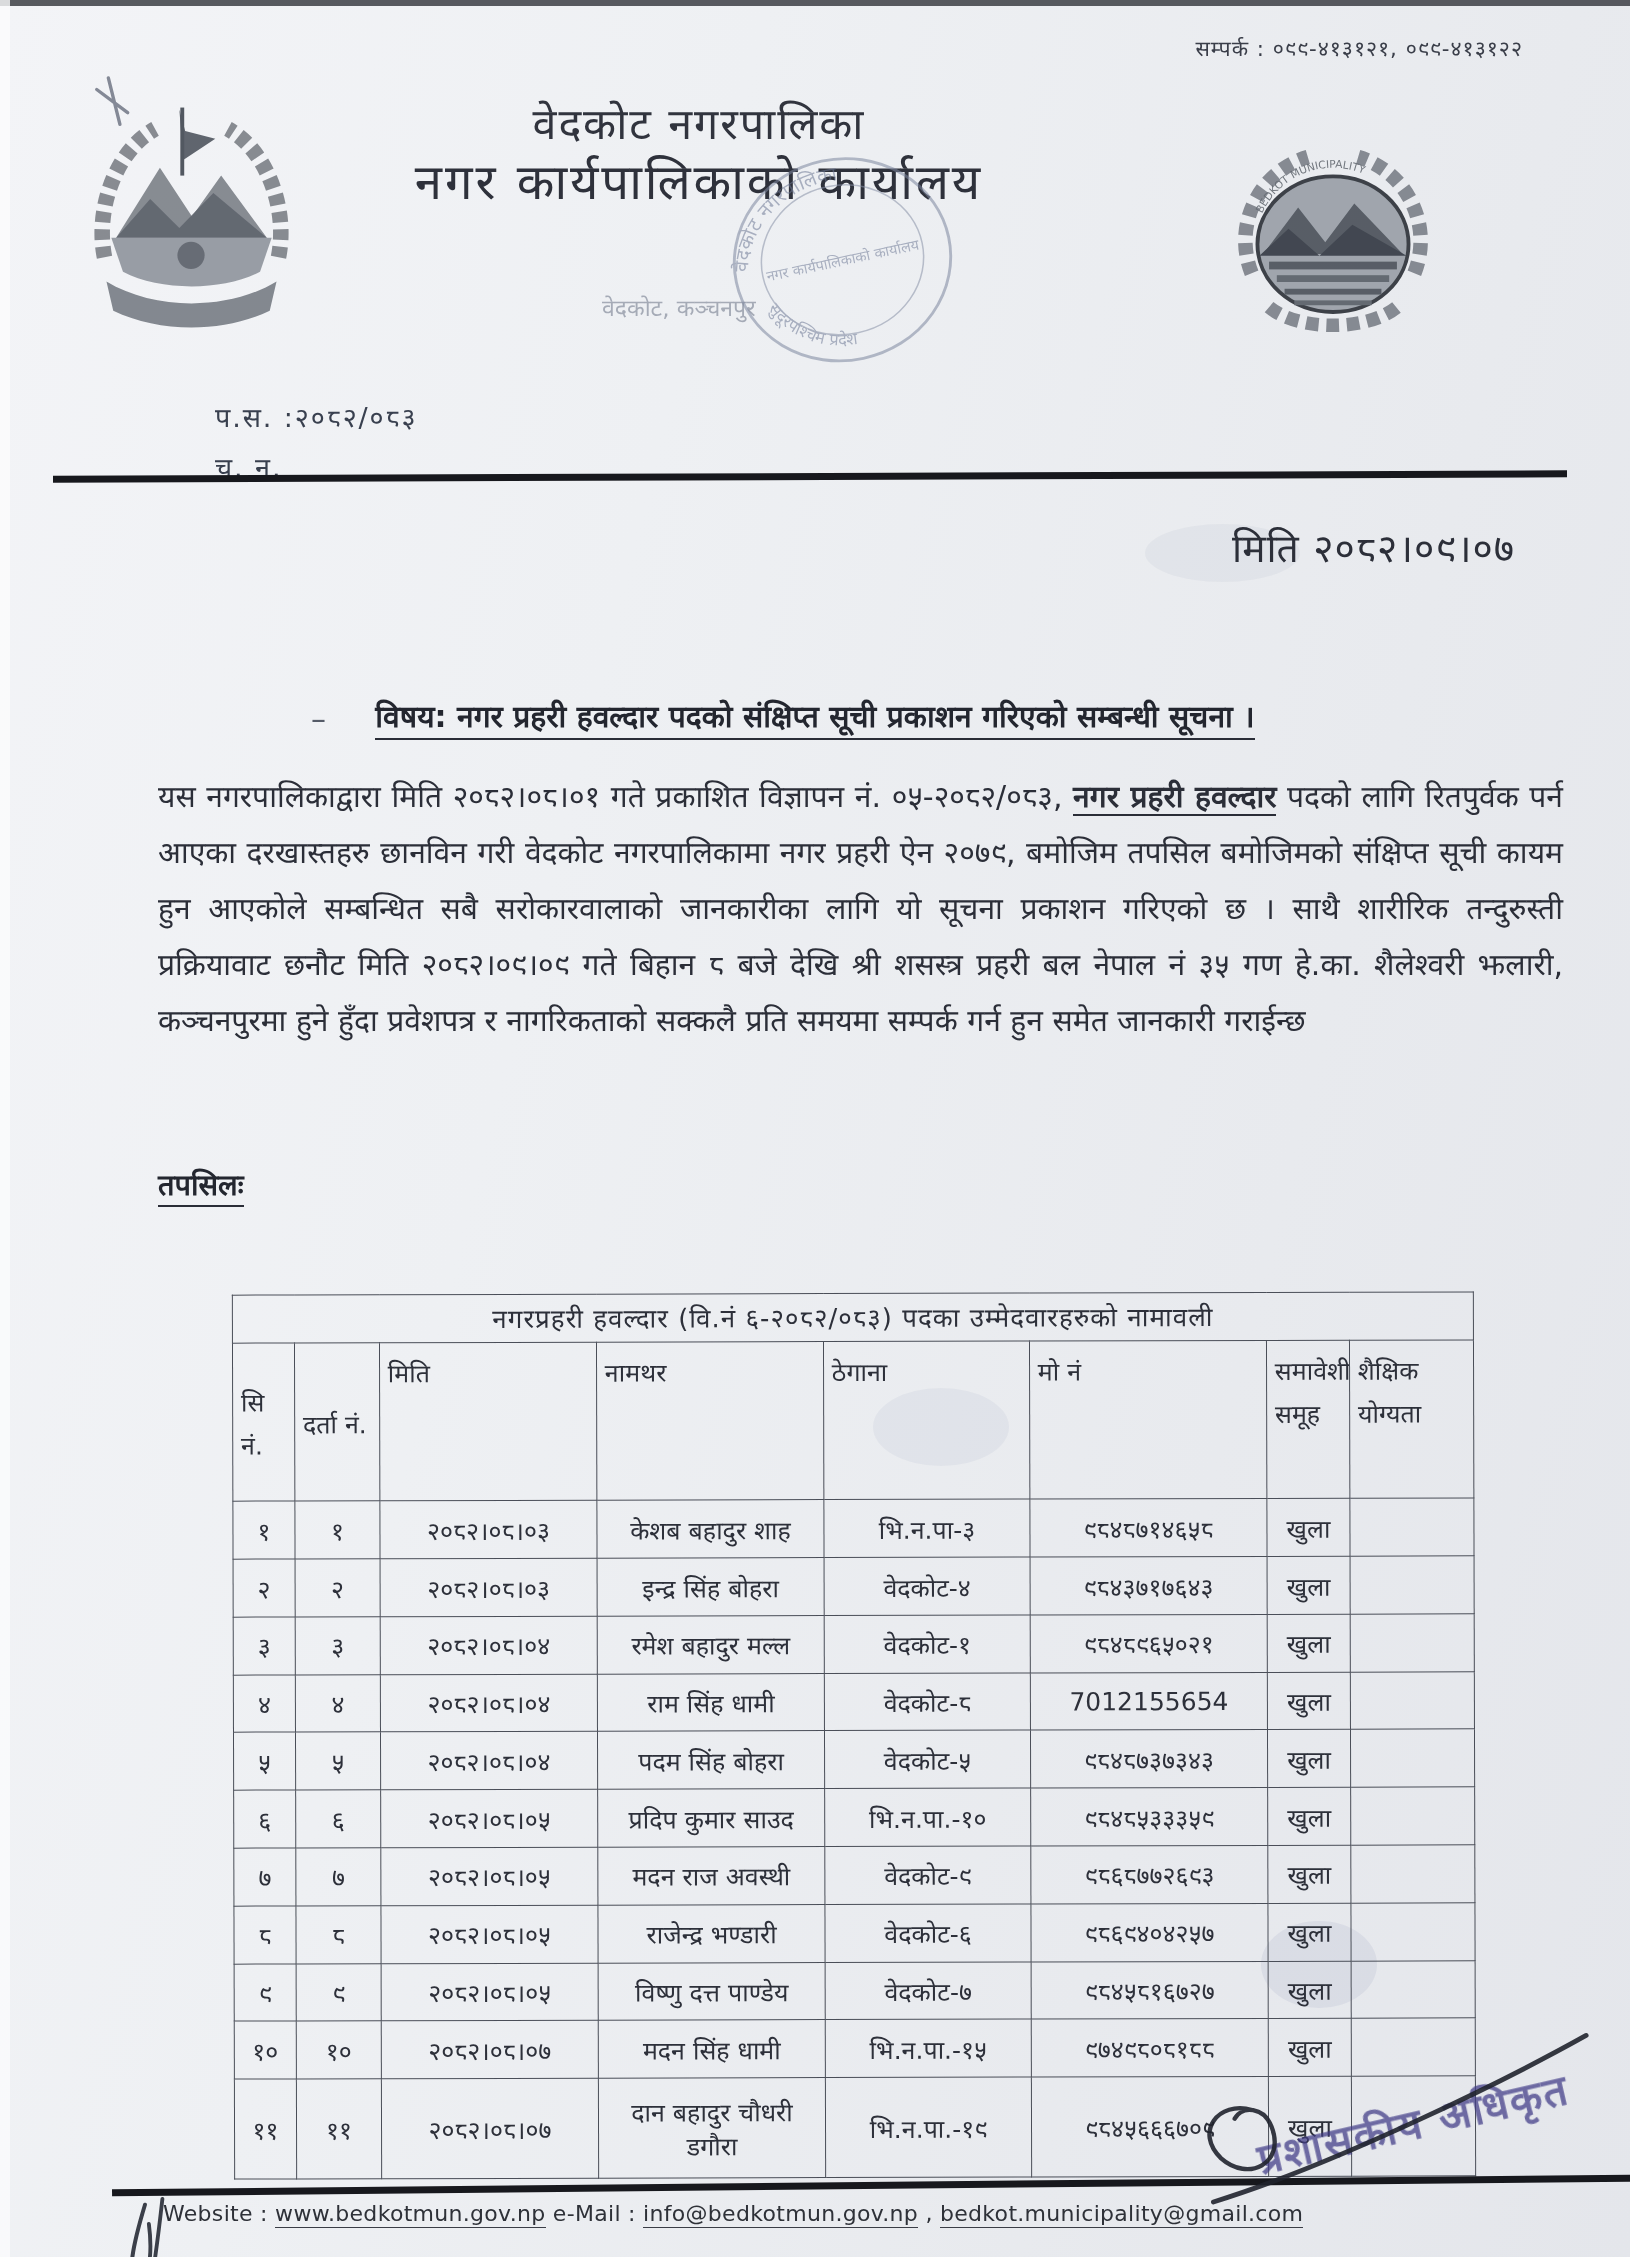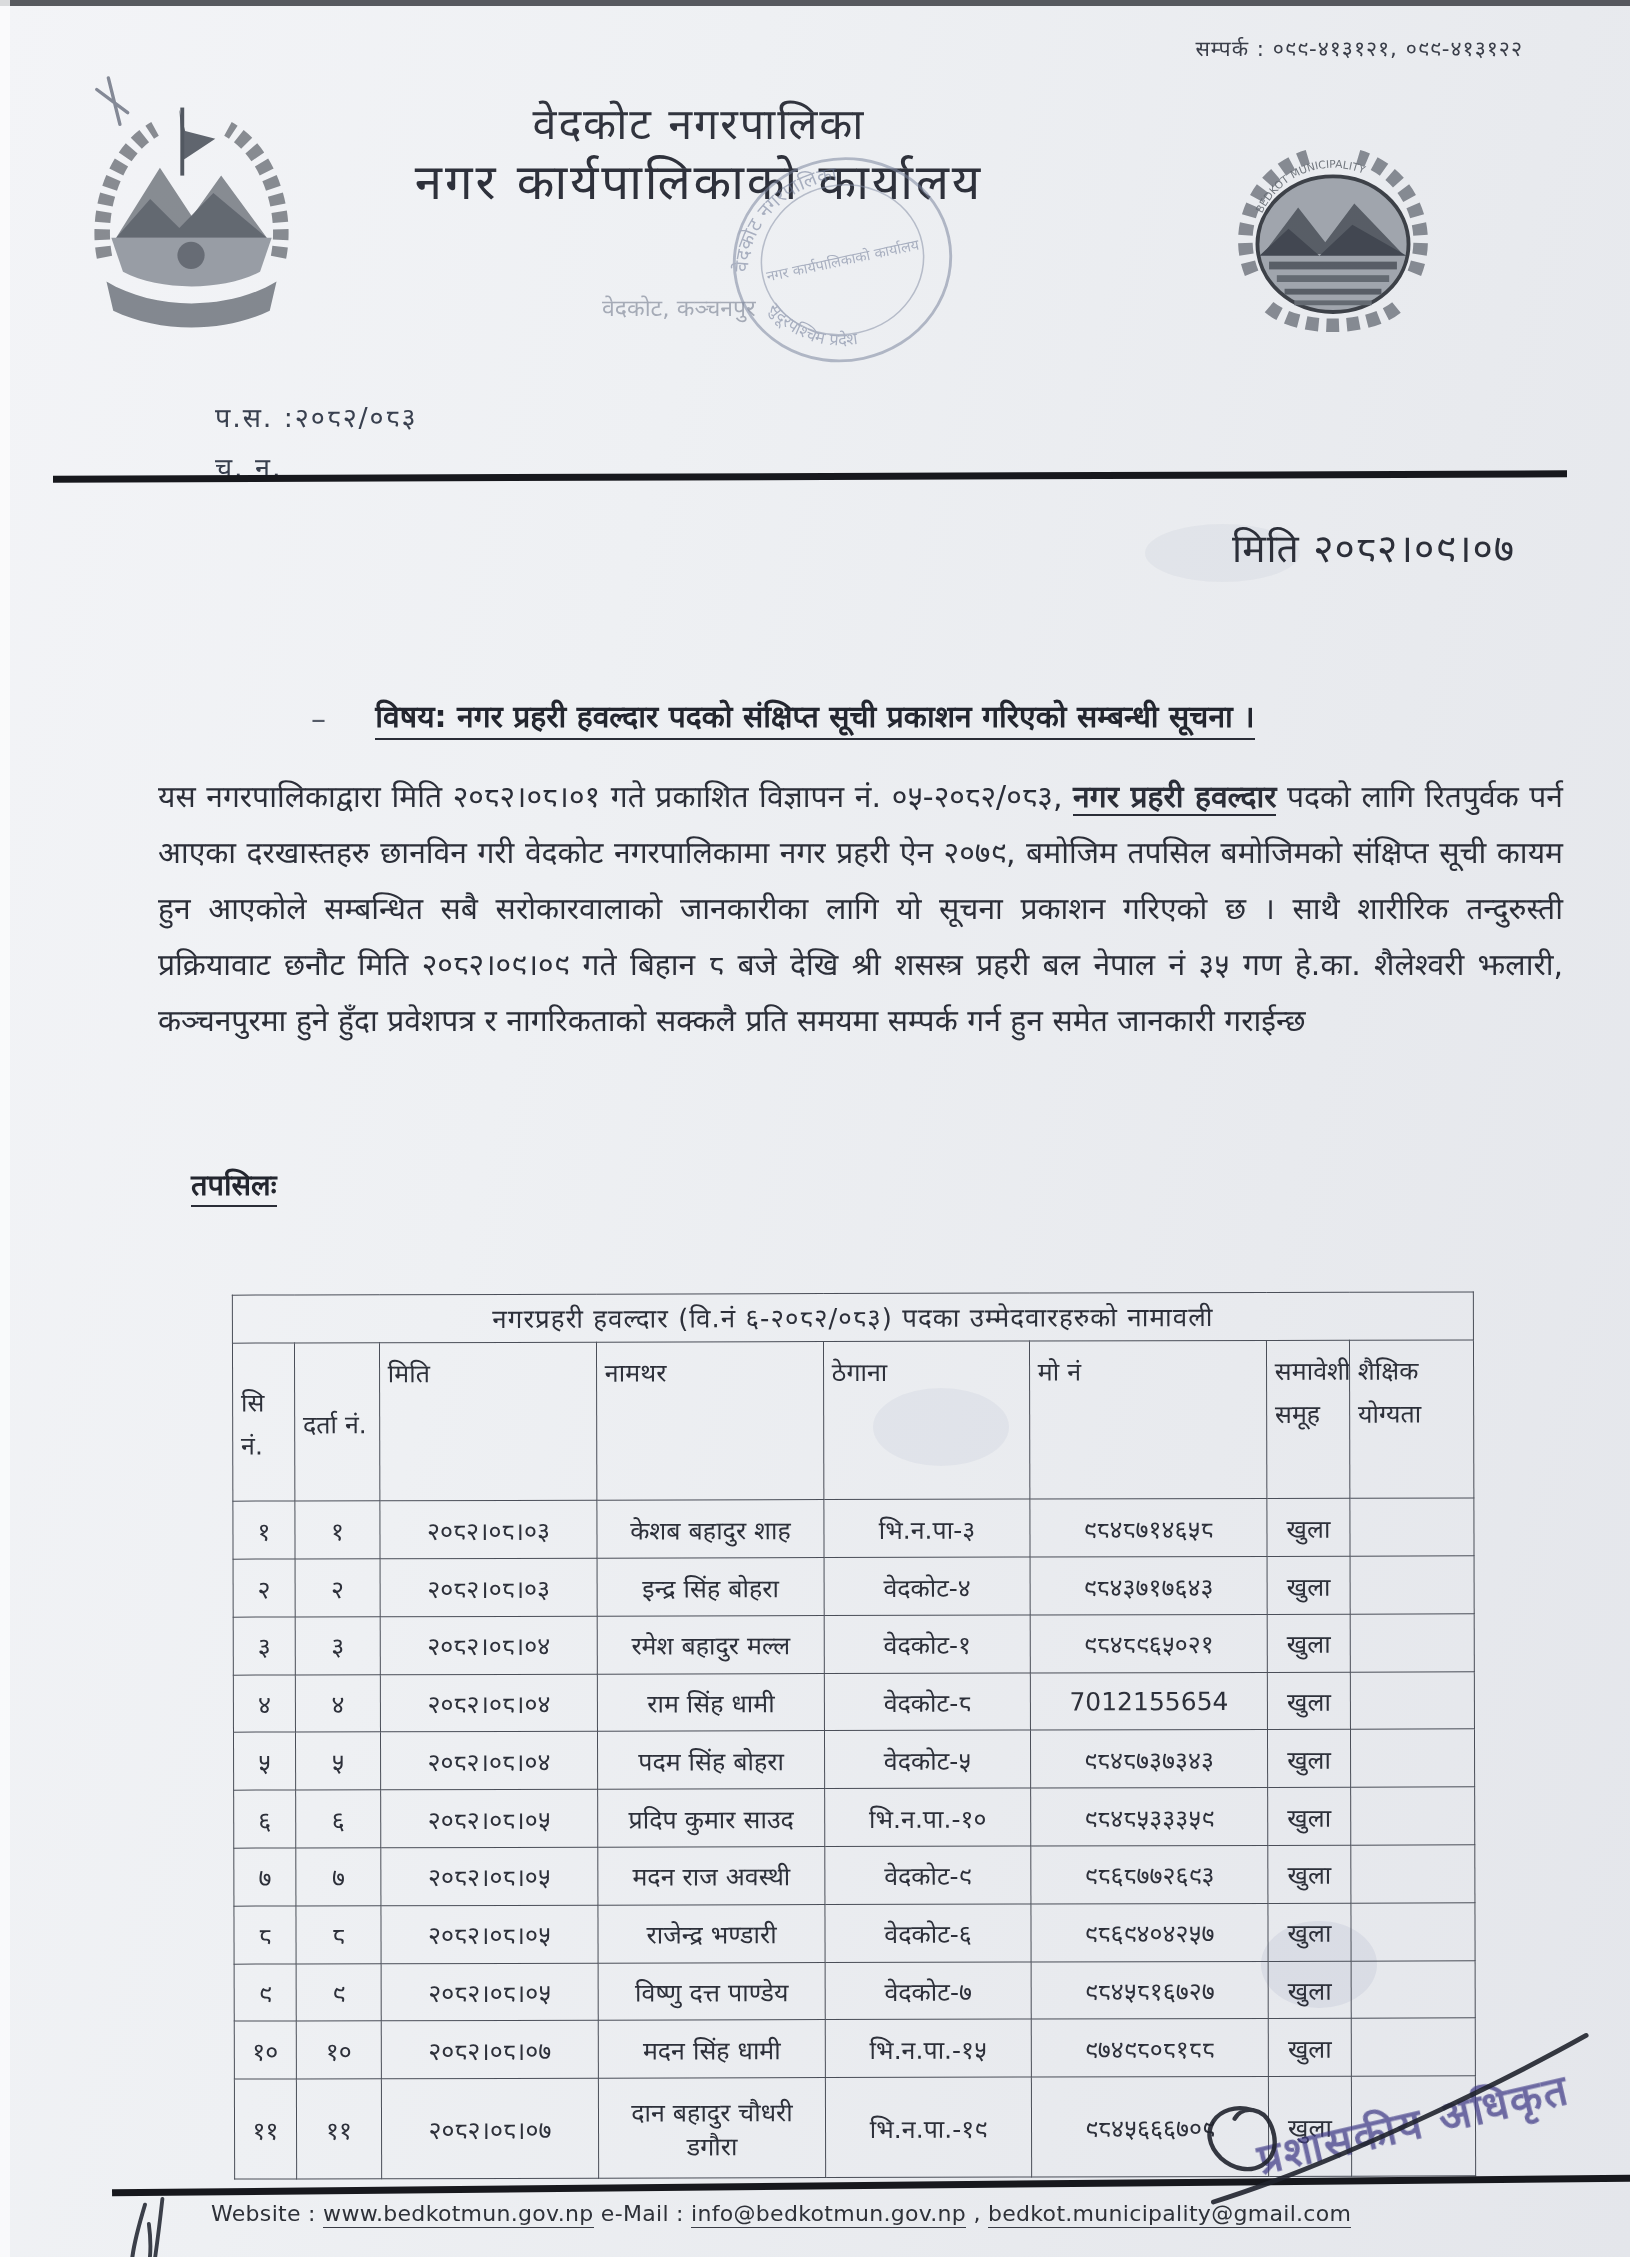--- a/index.html
+++ b/index.html
@@ -27,39 +27,39 @@
   .rule-bottom{top:2182px;left:112px;width:1519px;transform:rotate(-.55deg);z-index:4;}
 
   .date-line{position:absolute;top:520px;right:115px;font-size:39px;color:#2c2f39;letter-spacing:1px;}
 
   .subject{position:absolute;top:695px;left:233px;width:1164px;text-align:center;font-size:30px;font-weight:bold;color:#23262f;}
   .subject .u{border-bottom:2.4px solid #2a2d37;padding-bottom:3.9px;}
   .subject .dash{position:absolute;left:78px;top:5.8px;font-weight:normal;color:#555b68;}
 
   .body-text{position:absolute;top:769px;left:158px;width:1405px;font-size:30px;line-height:56px;text-align:justify;color:#2b2e38;}
   .body-text .bu{font-weight:bold;border-bottom:2.4px solid #2a2d37;}
-  .tapasil{position:absolute;top:1164px;left:158px;font-size:29px;font-weight:bold;color:#23262f;border-bottom:2.4px solid #2a2d37;padding-bottom:1.9px;margin-left:33px;}
+  .tapasil{position:absolute;top:1164px;left:158px;font-size:29px;font-weight:bold;color:#23262f;border-bottom:2.4px solid #2a2d37;padding-bottom:1.9px;}
 
   table.roster{position:absolute;top:1293px;left:233px;width:1242px;border-collapse:collapse;table-layout:fixed;
                font-size:25px;color:#2d303a;transform:rotate(-.15deg);}
   table.roster td,table.roster th{border:1.6px solid #4a4e58;padding:3.9px 7.8px;font-weight:normal;overflow:hidden;}
   tr.title-row td{height:43px;text-align:center;font-size:26px;letter-spacing:1px;padding:1.9px 5.8px;}
   tr.head-row th{height:144px;vertical-align:top;text-align:left;padding-top:9.7px;font-size:25px;line-height:43px;}
   tr.head-row th.mid{vertical-align:middle;}
   tr.data-row td{height:49px;}
   tr.data-row.tall td{height:91px;}
   td.c{text-align:center;}
   td.l{text-align:center;padding-left:11.6px;}
   col.w-sn{width:62px;}col.w-dn{width:85px;}col.w-date{width:217px;}col.w-name{width:227px;}
   col.w-addr{width:206px;}col.w-mob{width:237px;}col.w-grp{width:83px;}col.w-edu{width:124px;}
 
   .officer-stamp{position:absolute;top:2094px;left:1254px;z-index:5;font-size:42px;font-weight:bold;
                  color:#3f3a86;opacity:.72;transform:rotate(-13deg);white-space:nowrap;filter:blur(0.4px);letter-spacing:1.9px;}
   .signature{position:absolute;top:2018px;left:1184px;z-index:6;}
-  .footer{position:absolute;top:2201px;left:163px;font-size:22px;color:#2e3138;letter-spacing:0.3px;z-index:5;margin-left:48px;}
+  .footer{position:absolute;top:2201px;left:163px;font-size:22px;color:#2e3138;letter-spacing:0.3px;z-index:5;}
   .footer .lnk{border-bottom:1.9px solid #3a3d46;padding-bottom:1px;}
   .pen-footer{position:absolute;top:2185px;left:116px;z-index:6;}
   .pen-corner{position:absolute;top:70px;left:89px;opacity:.65;}
   svg text{font-family:"DejaVu Sans","Liberation Sans",sans-serif;}
 </style>
 </head>
 <body>
 
 <div class="page">
   <div class="scan-top-edge"></div>

